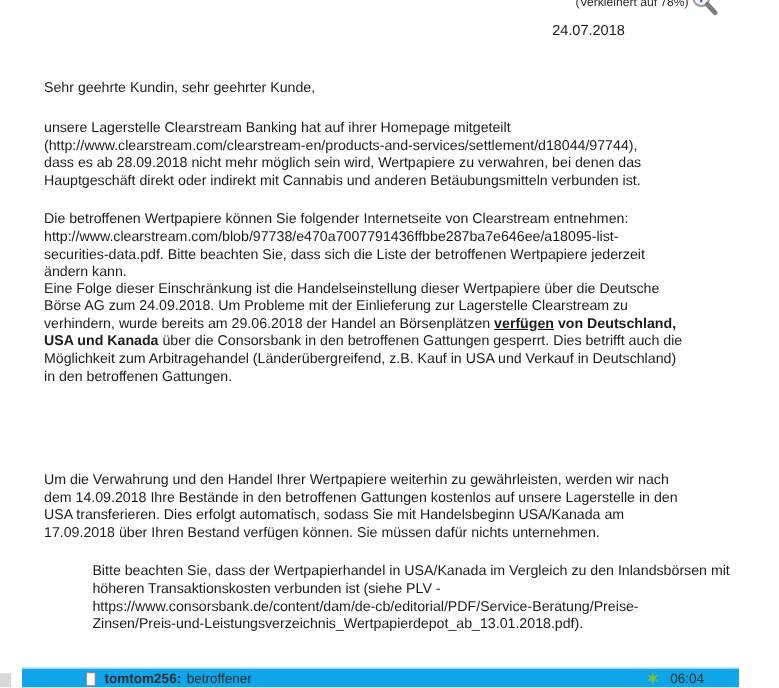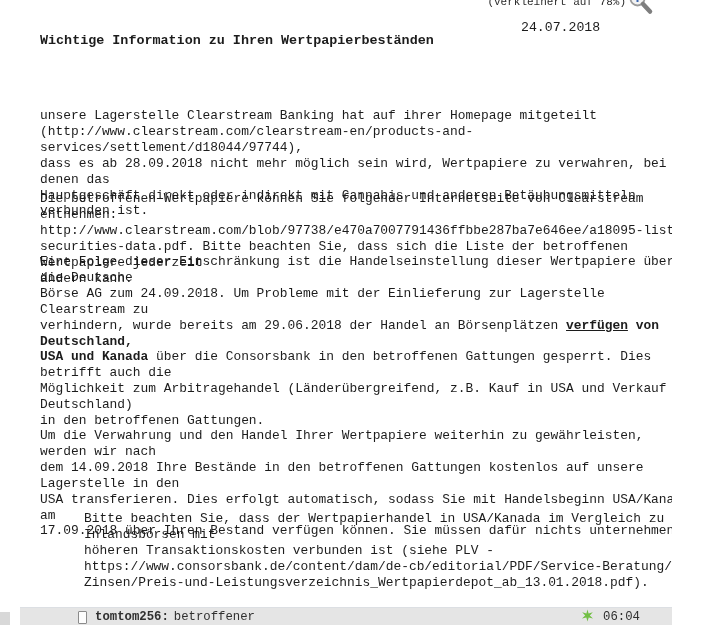--- a/index.html
+++ b/index.html
@@ -1,38 +1,38 @@
 <!DOCTYPE html>
 <html><head>
 <meta charset="utf-8">
 <style>
   html,body{margin:0;padding:0;background:#ffffff;}
   .page{
     position:relative;width:672px;height:625px;overflow:hidden;background:#ffffff;
-    font-family:Liberation Mono, monospace;color:#1c1c1c;
+    font-family:Liberation Sans, sans-serif;color:#1c1c1c;
   }
   .zoom-note{
     position:absolute;top:-4px;right:16px;display:flex;align-items:flex-start;gap:2px;
     font-size:11px;color:#2b2b2b;white-space:nowrap;cursor:pointer;
   }
   .zoom-note .mag{margin-top:-3px;}
-  .date{position:absolute;left:521px;top:20px;font-size:13.2px;}
+  .date{position:absolute;left:502px;top:20px;font-size:13.2px;}
   .heading{position:absolute;left:40px;top:33px;margin:0;font-size:13.4px;font-weight:bold;}
   .line{position:absolute;left:40px;width:655px;margin:0;font-size:12.9px;line-height:15.9px;white-space:pre-line;}
   .greeting{top:72px;}
   .p-intro{top:108px;}
   .p-list{top:191px;}
   .p-halt{top:254px;}
   .p-german{top:368px;}
   .p-transfer{top:428px;}
   .p-costs{top:511px;margin-left:44px;}
   .b{font-weight:bold;}
   .bu{font-weight:bold;text-decoration:underline;}
   .footer{
-    position:absolute;left:20px;right:0;top:607px;height:18px;background:#e5e5e5;
+    position:absolute;left:20px;right:0;top:607px;height:18px;background:#0ea5e9;
     border-top:1px solid #dcdfe3;display:flex;align-items:center;font-size:12.3px;color:#2f2f2f;
     cursor:pointer;
   }
   .post-icon{
     width:7px;height:11px;border:1px solid #8b8b8b;border-radius:1px;background:#fdfdfd;
     margin-left:58px;margin-right:8px;flex:0 0 auto;margin-top:1px;
   }
   .username{font-weight:bold;margin-right:5px;white-space:nowrap;}
   .snippet{white-space:nowrap;}
   .star{margin-left:auto;font-size:12px;line-height:12px;flex:0 0 auto;}
@@ -50,22 +50,22 @@
       <svg width="28" height="24" viewBox="0 0 28 24" aria-hidden="true">
         <circle cx="9.5" cy="5.5" r="7" fill="#f3f3f3" stroke="#9a9a9a" stroke-width="1.8"></circle>
         <path d="M9.5 2v7M6 5.5h7" stroke="#3a66b0" stroke-width="2" fill="none"></path>
         <path d="M15 11L22 18.5" stroke="#7e7e7e" stroke-width="4.5" stroke-linecap="round"></path>
       </svg>
     </span>
   </div>
 
   <div class="date">24.07.2018</div>
 
-  <h1 class="heading">Wichtige Information zu Ihren Wertpapierbeständen</h1>
 
+  <p class="line greeting">Sehr geehrte Kundin, sehr geehrter Kunde,</p>
 
   <p class="line p-intro">unsere Lagerstelle Clearstream Banking hat auf ihrer Homepage mitgeteilt
 (http://www.clearstream.com/clearstream-en/products-and-services/settlement/d18044/97744),
 dass es ab 28.09.2018 nicht mehr möglich sein wird, Wertpapiere zu verwahren, bei denen das
 Hauptgeschäft direkt oder indirekt mit Cannabis und anderen Betäubungsmitteln verbunden ist.</p>
 
   <p class="line p-list">Die betroffenen Wertpapiere können Sie folgender Internetseite von Clearstream entnehmen:
 http://www.clearstream.com/blob/97738/e470a7007791436ffbbe287ba7e646ee/a18095-list-
 securities-data.pdf. Bitte beachten Sie, dass sich die Liste der betroffenen Wertpapiere jederzeit
 ändern kann.</p>

